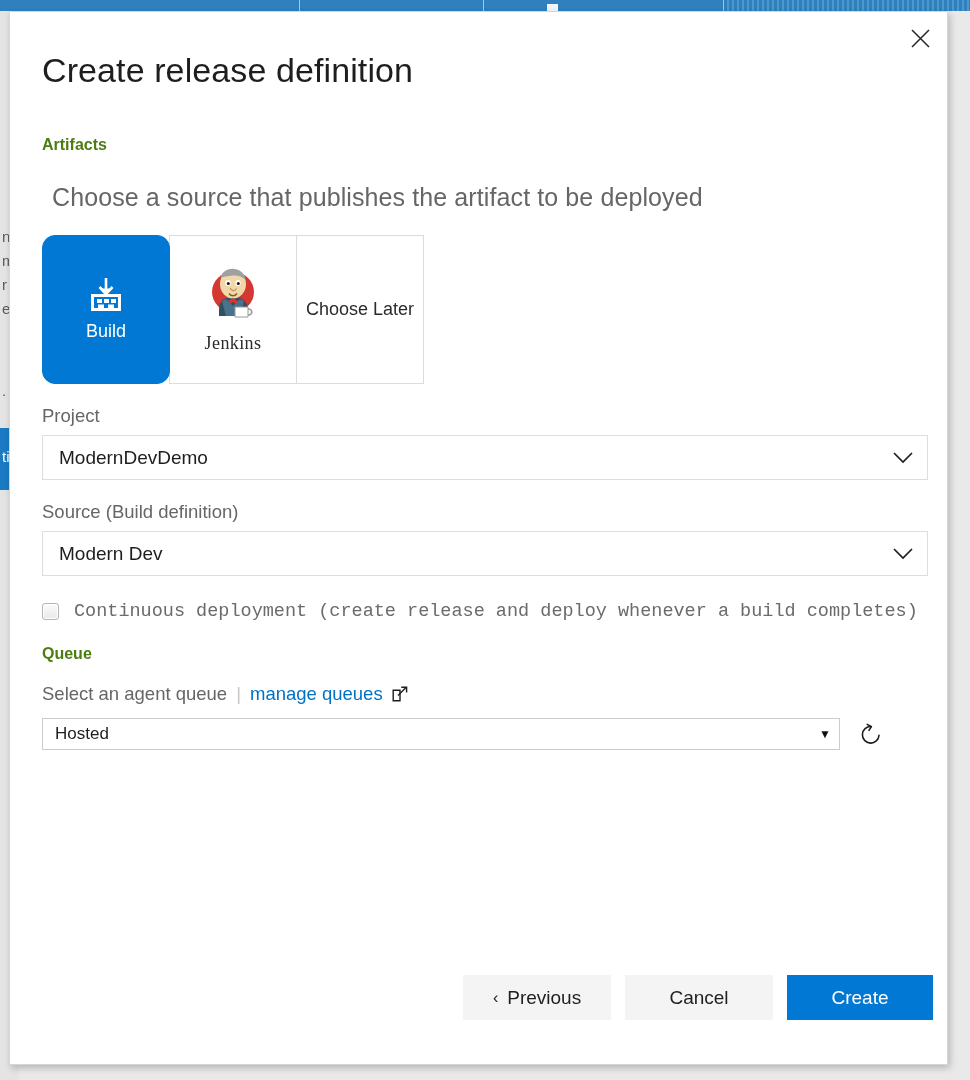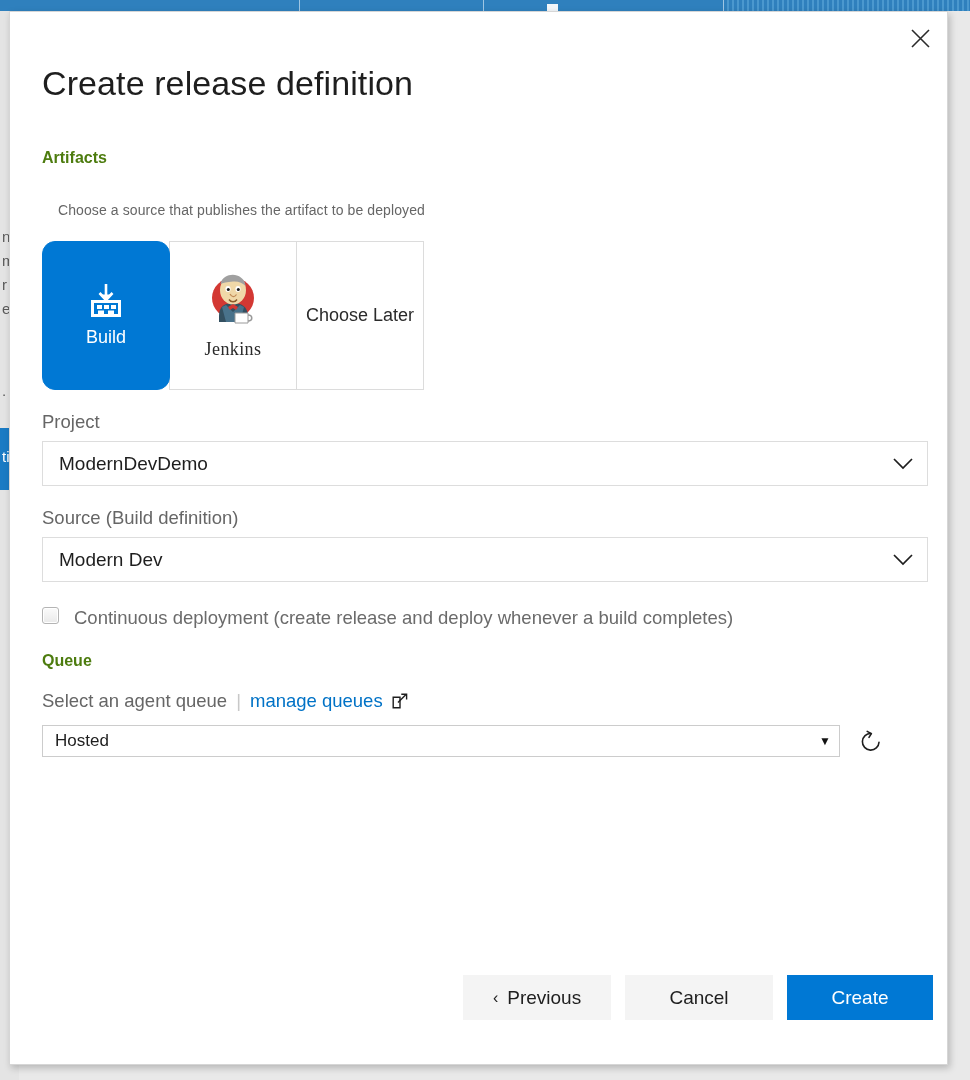--- a/index.html
+++ b/index.html
@@ -79,39 +79,39 @@
   }
   #close-btn svg { display: block; }
 
   .dlg-body {
     position: absolute;
     left: 32px; top: 0; right: 14px; bottom: 0;
   }
 
   h1#title {
     margin: 0;
-    padding-top: 54px;
+    padding-top: 41px;
     font-size: 34px;
     font-weight: 300;
     color: #1e1e1e;
     letter-spacing: .1px;
     line-height: 1;
   }
 
   .section-head {
     margin: 0;
     font-size: 16px;
     font-weight: 700;
     color: #4d7c0f;
   }
   #artifacts-head { padding-top: 49px; }
   .section-sub {
-    margin: 16px;
+    margin: 10px;
     padding-top: 19px;
-    font-size: 14px;
+    font-size: 25px;
     font-weight: 400;
     color: #666666;
     letter-spacing: .1px;
   }
 
   
   #source-tiles {
     display: flex;
     margin-top: 23px;
     width: 385px;
@@ -181,23 +181,25 @@
     white-space: nowrap; overflow: hidden; text-overflow: ellipsis;
   }
   .combo .chev {
     width: 48px; display: flex; align-items: center; justify-content: center;
     color: #1e1e1e;
   }
 
   
   .cb-row {
     display: flex;
+    align-items: center;
     margin-top: 25px;
     cursor: pointer;
     width: fit-content;
+    font-family: Liberation Mono, monospace;
   }
   .cb-box {
     width: 17px; height: 17px;
     border: 1px solid #b4b4b4;
     border-radius: 3px;
     background: linear-gradient(#fbfbfb,#e9e9e9);
     box-shadow: inset 0 0 0 1px #ffffff;
     flex: 0 0 auto;
   }
   .cb-label {

